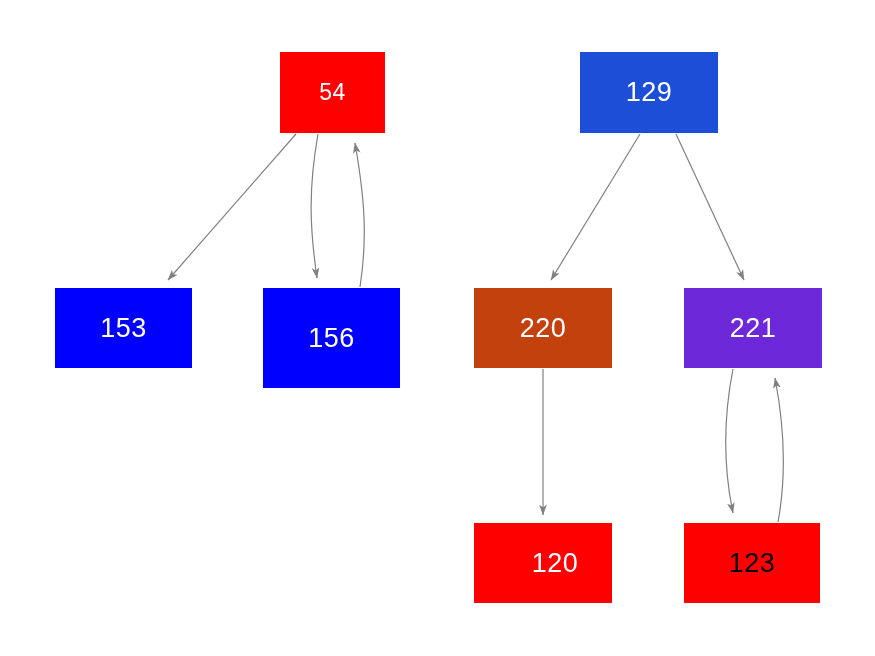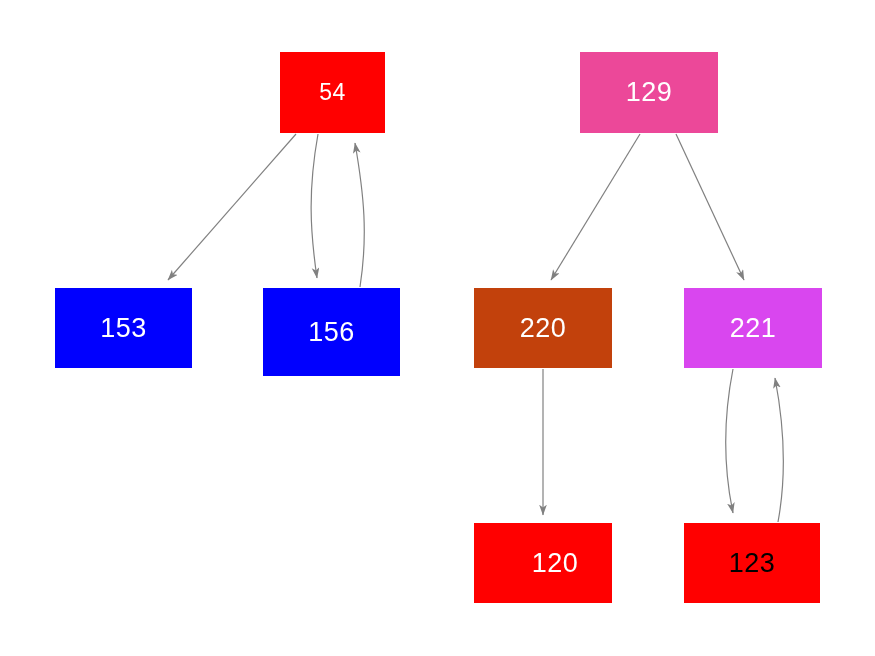--- a/index.html
+++ b/index.html
@@ -61,33 +61,33 @@
         <path d="M 676,134 L 744,280" fill="none" stroke="#808080" stroke-width="1.2" marker-end="url(#arrowhead)"></path>
         <path d="M 543,369 L 543,515" fill="none" stroke="#808080" stroke-width="1.2" marker-end="url(#arrowhead)"></path>
         <path d="M 733,369 C 722,425 724,470 733,513" fill="none" stroke="#808080" stroke-width="1.2" marker-end="url(#arrowhead)"></path>
         <path d="M 778,522 C 787,473 784,425 775,378" fill="none" stroke="#808080" stroke-width="1.2" marker-end="url(#arrowhead)"></path>
       </g>
   </svg>
 
   <div class="node" style="left: 280px; top: 52px; width: 105px; height: 81px; background: rgb(255, 0, 0); color: rgb(255, 255, 255); font-size: 23px;">
     <span class="node-label">54</span>
   </div>
-  <div class="node" style="left: 580px; top: 52px; width: 138px; height: 81px; background: #ec4899; color: rgb(255, 255, 255); font-size: 27px;">
+  <div class="node" style="left: 580px; top: 52px; width: 138px; height: 81px; background: #1d4ed8; color: rgb(255, 255, 255); font-size: 27px;">
     <span class="node-label">129</span>
   </div>
   <div class="node" style="left: 55px; top: 288px; width: 137px; height: 80px; background: rgb(0, 0, 255); color: rgb(255, 255, 255); font-size: 27px;">
     <span class="node-label">153</span>
   </div>
-  <div class="node" style="left: 263px; top: 288px; width: 137px; height: 88px; background: rgb(0, 0, 255); color: rgb(255, 255, 255); font-size: 27px;">
+  <div class="node" style="left: 263px; top: 288px; width: 137px; height: 100px; background: rgb(0, 0, 255); color: rgb(255, 255, 255); font-size: 27px;">
     <span class="node-label">156</span>
   </div>
   <div class="node" style="left: 474px; top: 288px; width: 138px; height: 80px; background: #c2410c; color: rgb(255, 255, 255); font-size: 27px;">
     <span class="node-label">220</span>
   </div>
-  <div class="node" style="left: 684px; top: 288px; width: 138px; height: 80px; background: #d946ef; color: rgb(255, 255, 255); font-size: 27px;">
+  <div class="node" style="left: 684px; top: 288px; width: 138px; height: 80px; background: #6d28d9; color: rgb(255, 255, 255); font-size: 27px;">
     <span class="node-label">221</span>
   </div>
   <div class="node" style="left: 474px; top: 523px; width: 138px; height: 80px; background: rgb(255, 0, 0); color: rgb(255, 255, 255); font-size: 27px; padding-left: 24px;">
     <span class="node-label">120</span>
   </div>
   <div class="node" style="left: 684px; top: 523px; width: 136px; height: 80px; background: rgb(255, 0, 0); color: #000000; font-size: 27px;">
     <span class="node-label">123</span>
   </div>
 
 </div>

